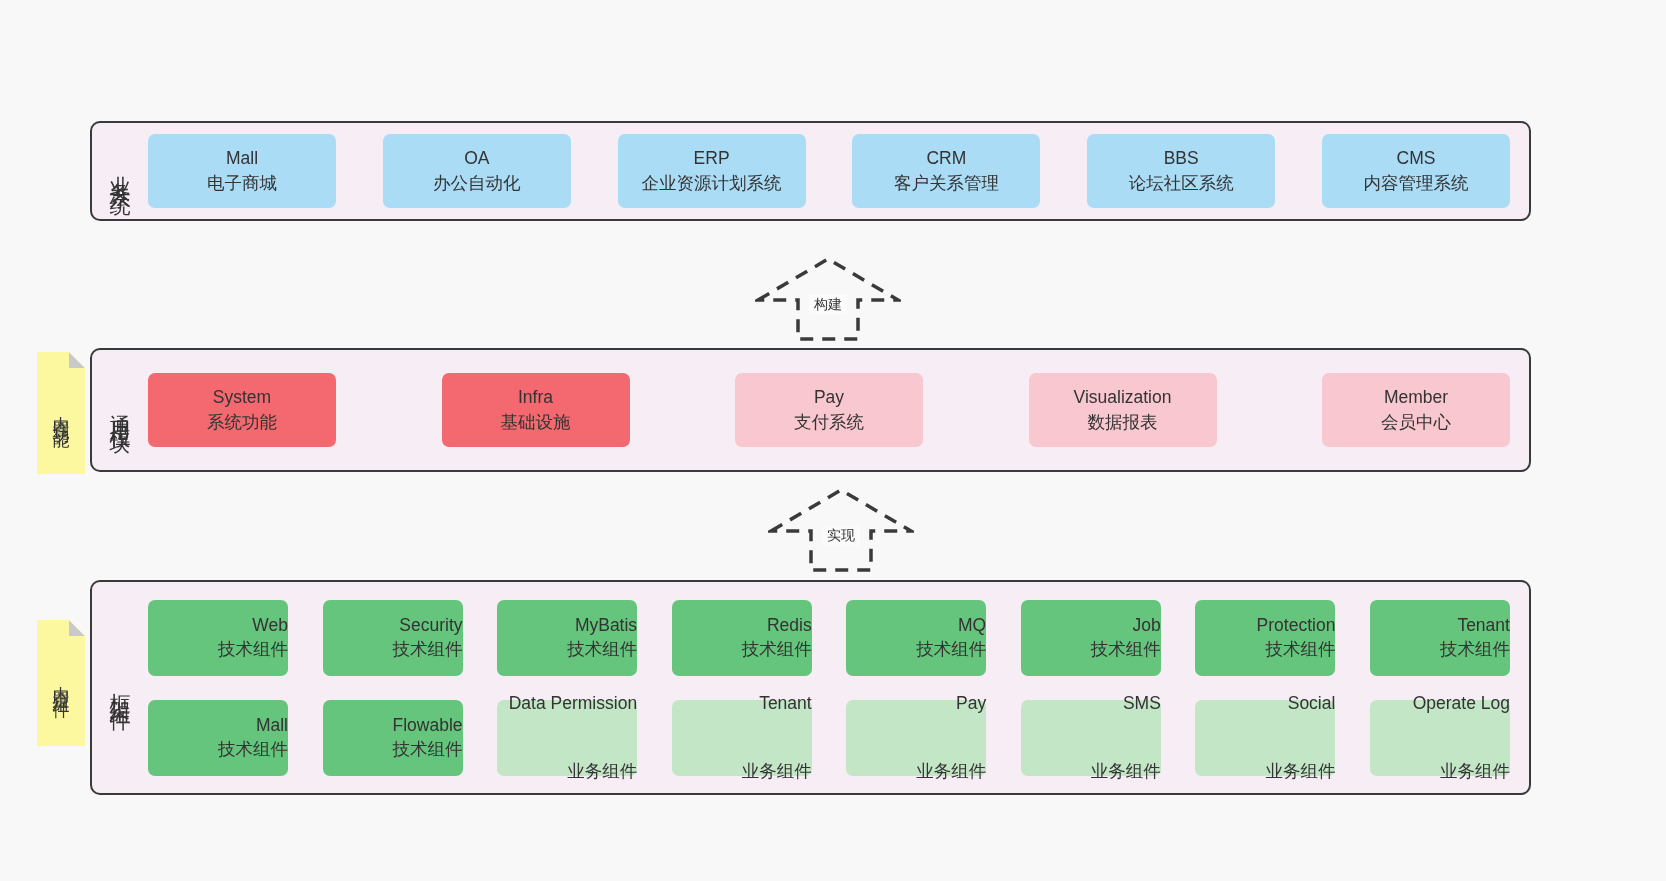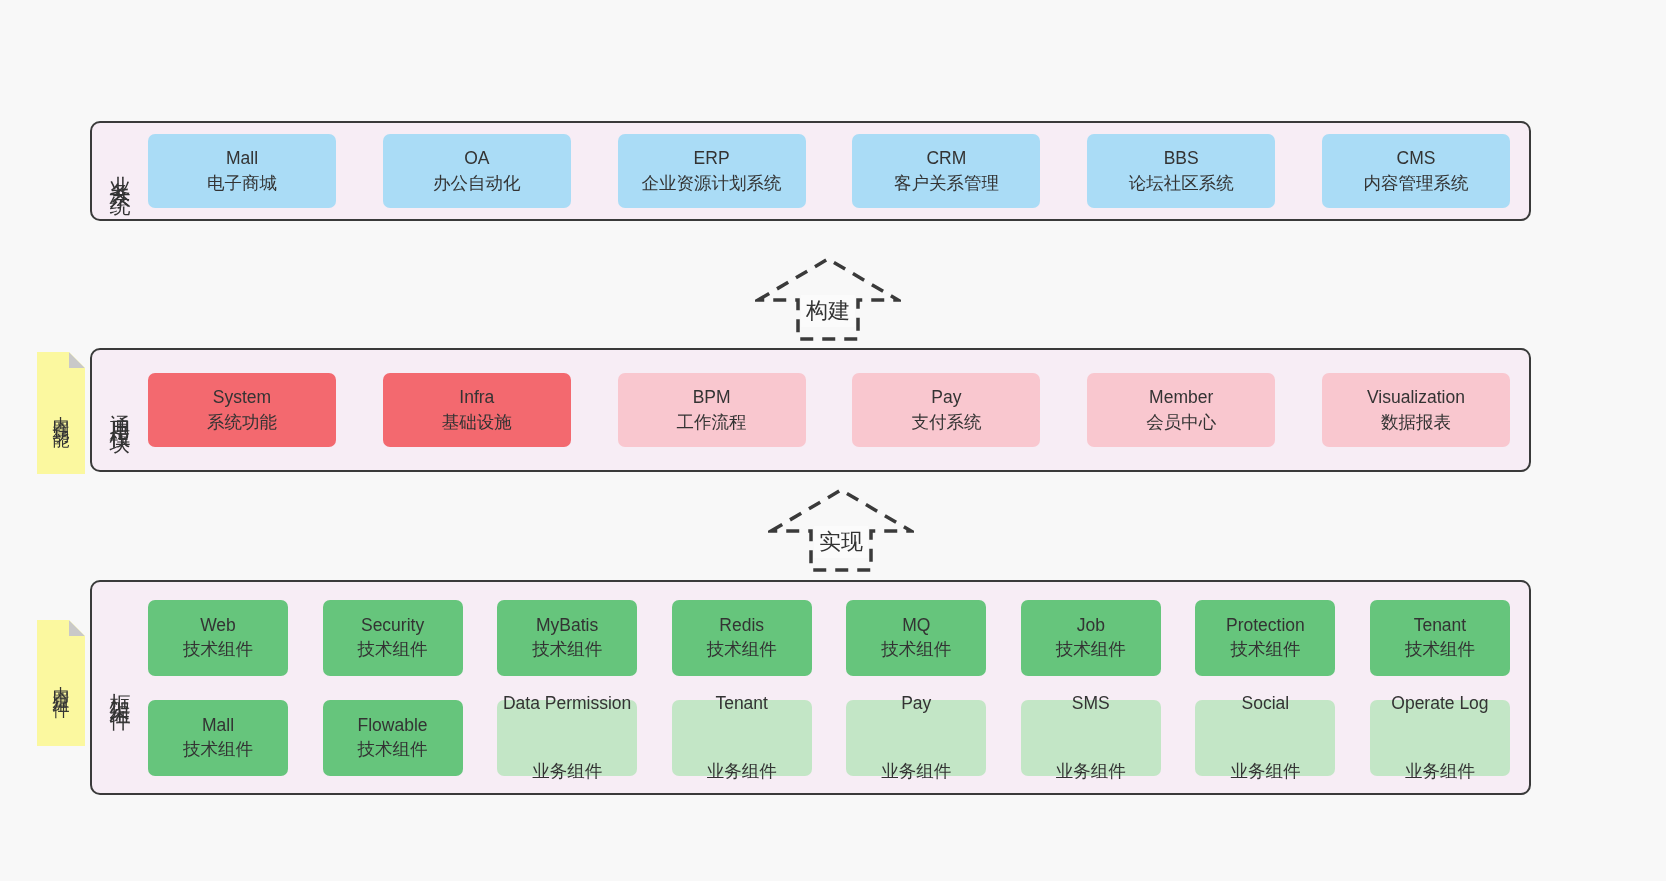--- a/index.html
+++ b/index.html
@@ -79,21 +79,21 @@
     flex-direction: column;
     align-items: center;
     justify-content: center;
     text-align: center;
     border-radius: 7px;
     font-size: 17.5px;
     line-height: 1.42;
     color: var(--text);
   }
   .box.wide { width: 188px; height: 74px; }
-  .box.narrow { width: 140px; height: 76px; line-height: 1.35; }
+  .box.narrow { width: 140px; height: 76px; line-height: 1.35; align-items: flex-end; }
   .box.blue { background: var(--box-blue); }
   .box.red { background: var(--box-red); }
   .box.pink { background: var(--box-pink); }
   .box.green { background: var(--box-green); }
   .box.lightgreen { background: var(--box-lightgreen); gap: 44px; }
 
   
   .sticky {
     position: absolute;
     left: 37px;
@@ -138,21 +138,21 @@
     stroke-width: 3.5;
     stroke-dasharray: 13 9;
   }
   .arrow-label {
     position: absolute;
     left: 50%;
     top: 40px;
     transform: translateX(-50%);
     background: #fbfbfb;
     padding: 1px 5px;
-    font-size: 22px;
+    font-size: 14px;
     color: var(--text);
     white-space: nowrap;
   }
 </style>
 </head>
 <body>
 
 <div class="page">
 
   <div class="sticky" id="sticky-functions">
@@ -205,34 +205,30 @@
     <div class="boxes">
         <div class="box wide red">
           <div>System</div>
           <div>系统功能</div>
         </div>
         <div class="box wide red">
           <div>Infra</div>
           <div>基础设施</div>
         </div>
         <div class="box wide pink">
-          <div>BPM</div>
-          <div>工作流程</div>
-        </div>
-        <div class="box wide pink">
           <div>Pay</div>
           <div>支付系统</div>
+        </div>
+        <div class="box wide pink">
+          <div>Visualization</div>
+          <div>数据报表</div>
         </div>
         <div class="box wide pink">
           <div>Member</div>
           <div>会员中心</div>
-        </div>
-        <div class="box wide pink">
-          <div>Visualization</div>
-          <div>数据报表</div>
         </div>
       </div>
   </section>
 
   <div class="arrow" id="arrow-implement">
     <svg viewBox="0 0 146 88">
       <polygon points="3,45 73,4 143,45 103,45 103,84 43,84 43,45"></polygon>
     </svg>
     <div class="arrow-label">实现</div>
   </div>

